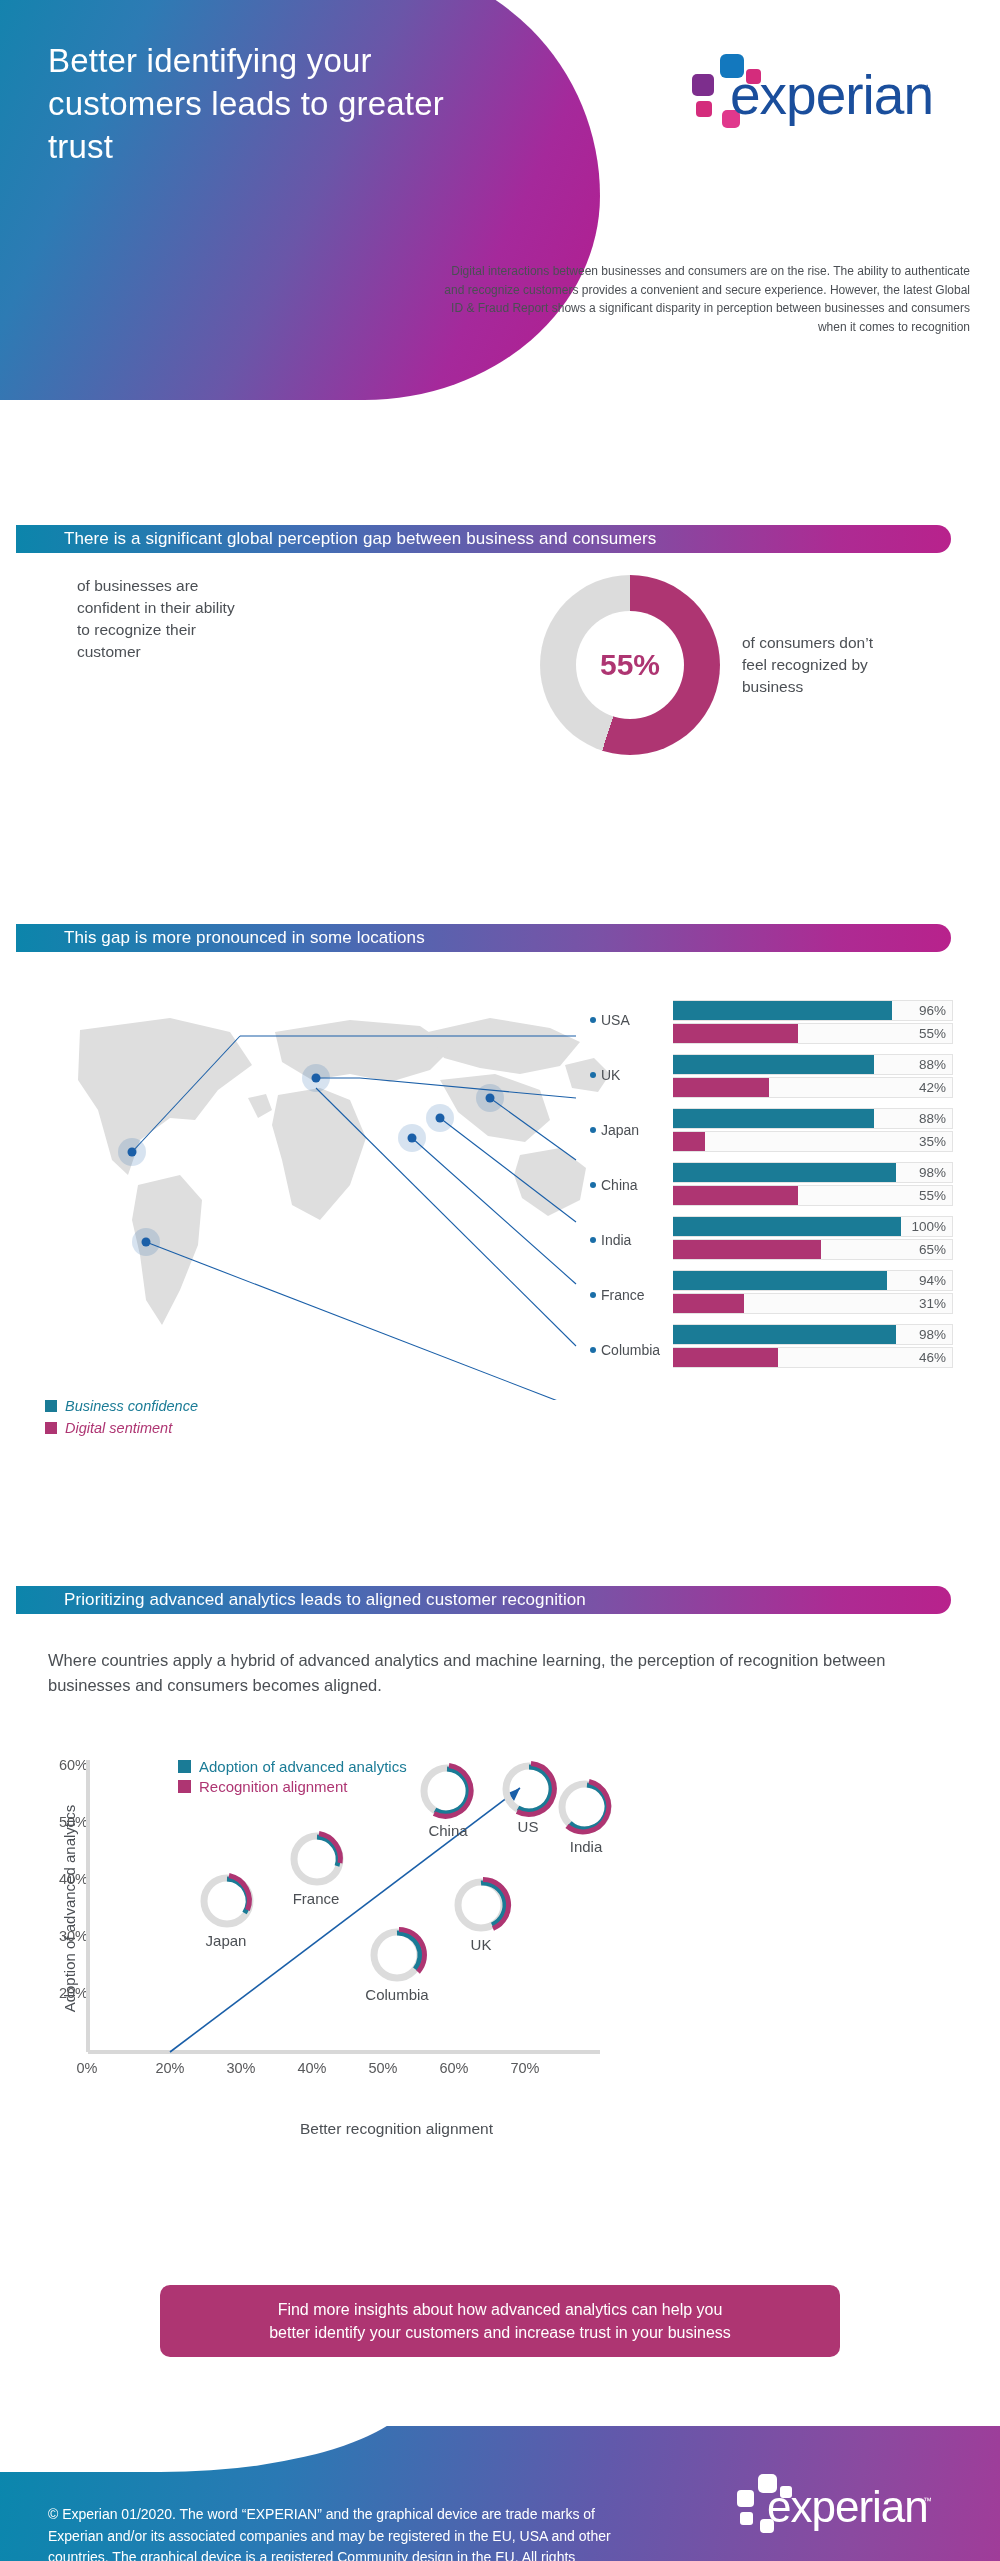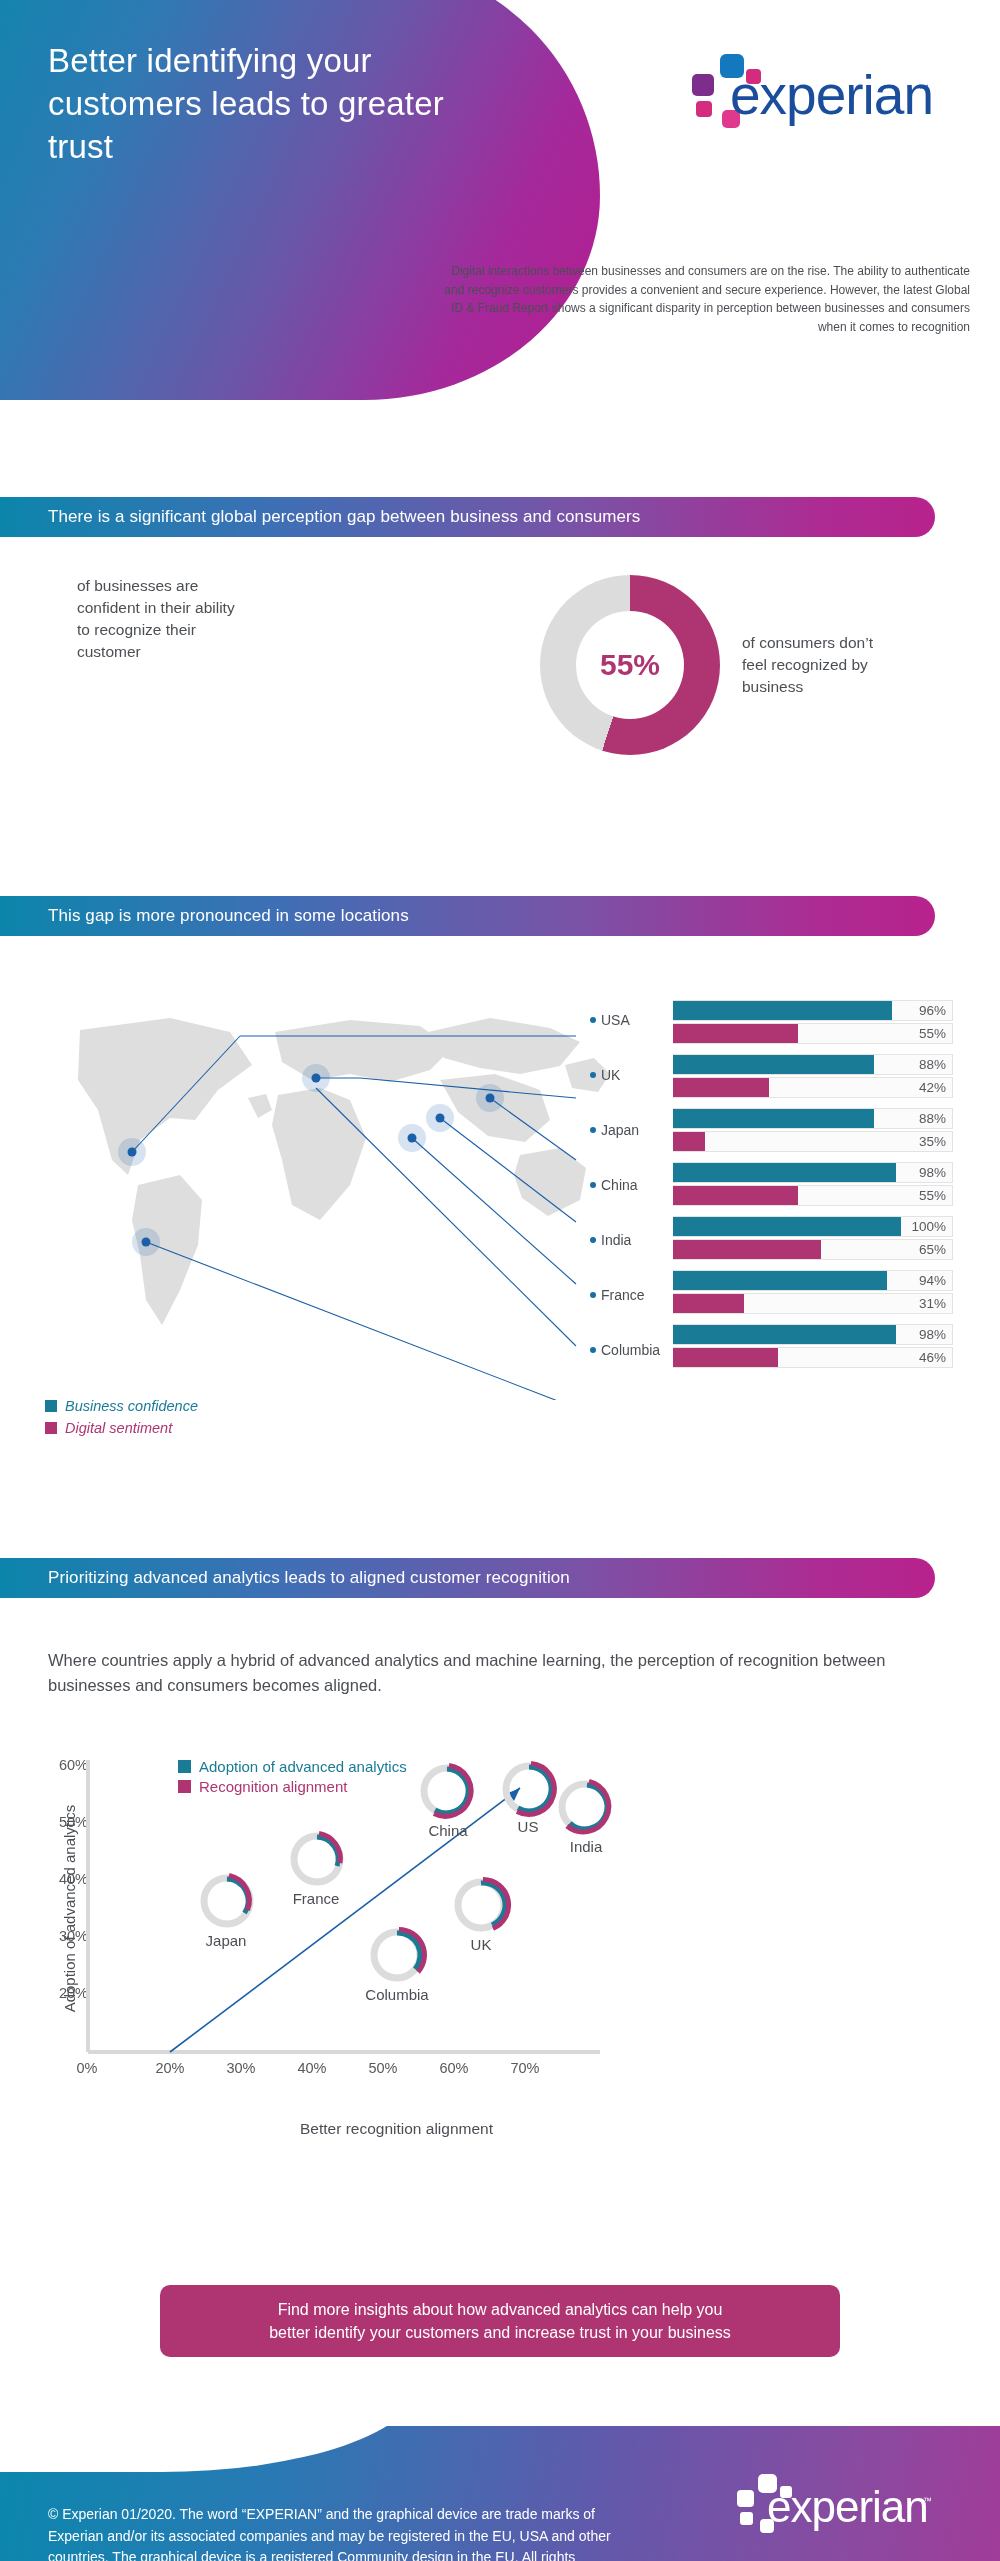--- a/index.html
+++ b/index.html
@@ -29,24 +29,24 @@
     letter-spacing: .2px;
   }
   .logo-wrap { position: absolute; left: 690px; top: 52px; width: 250px; height: 80px; }
   .intro-text {
     position: absolute; left: 430px; top: 262px; width: 540px;
     color: #4b4f54; font-size: 12px; line-height: 1.55; text-align: right;
   }
 
   
   .banner {
-    position: absolute; left: 0; height: 40px; width: 935px;
+    position: absolute; left: 16px; height: 28px; width: 935px;
     background: linear-gradient(90deg, #0c85ab 0%, #3f6fb5 30%, #7a52a6 62%, #ad2b93 88%, #b8228c 100%);
     border-radius: 0 26px 26px 0;
-    display: flex; align-items: center;
+    display: flex; align-items: center; margin-top: 28px;
   }
   .banner span {
     color: #fff; font-size: 17px; padding-left: 48px; font-weight: 400; letter-spacing: .1px;
   }
 
   
   .donut-row { position: absolute; left: 0; top: 575px; width: 1000px; height: 250px; }
   .donut-block { position: absolute; display: flex; align-items: center; }
   .donut {
     position: relative; width: 180px; height: 180px; border-radius: 50%;

